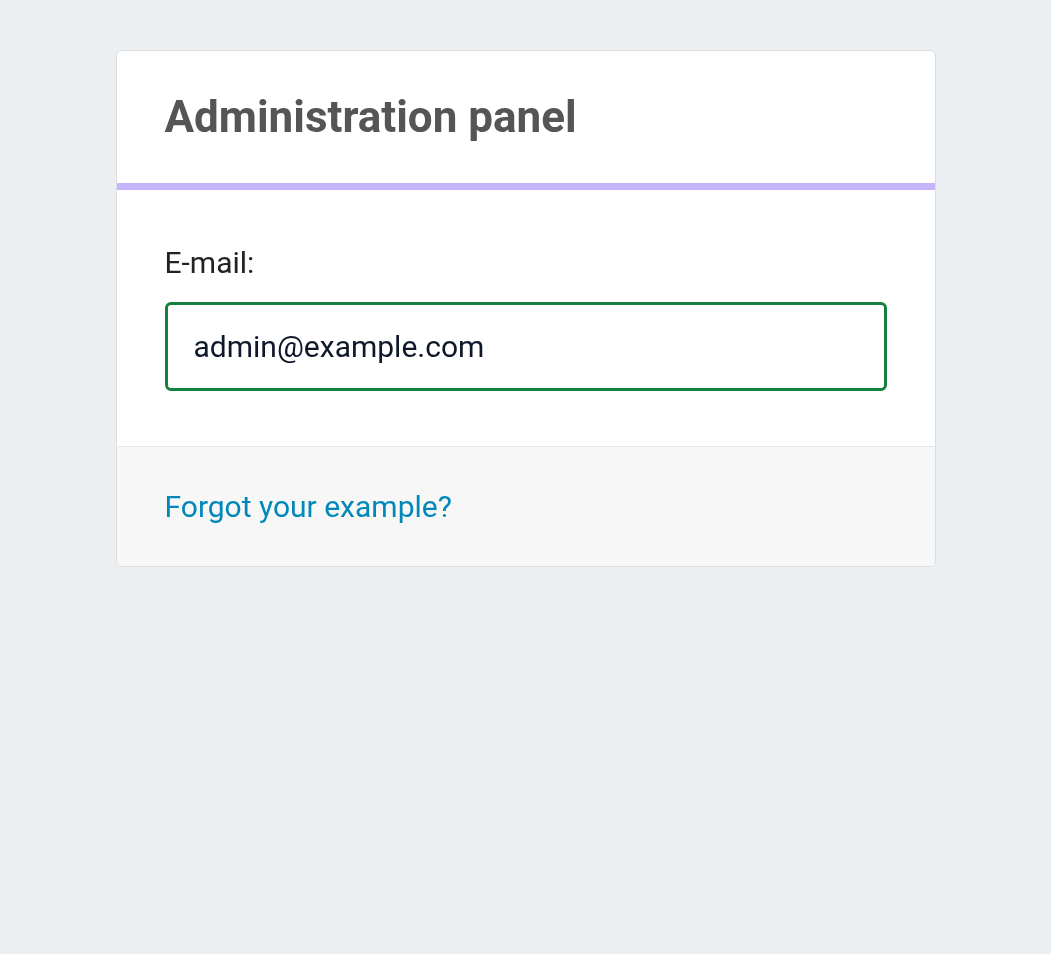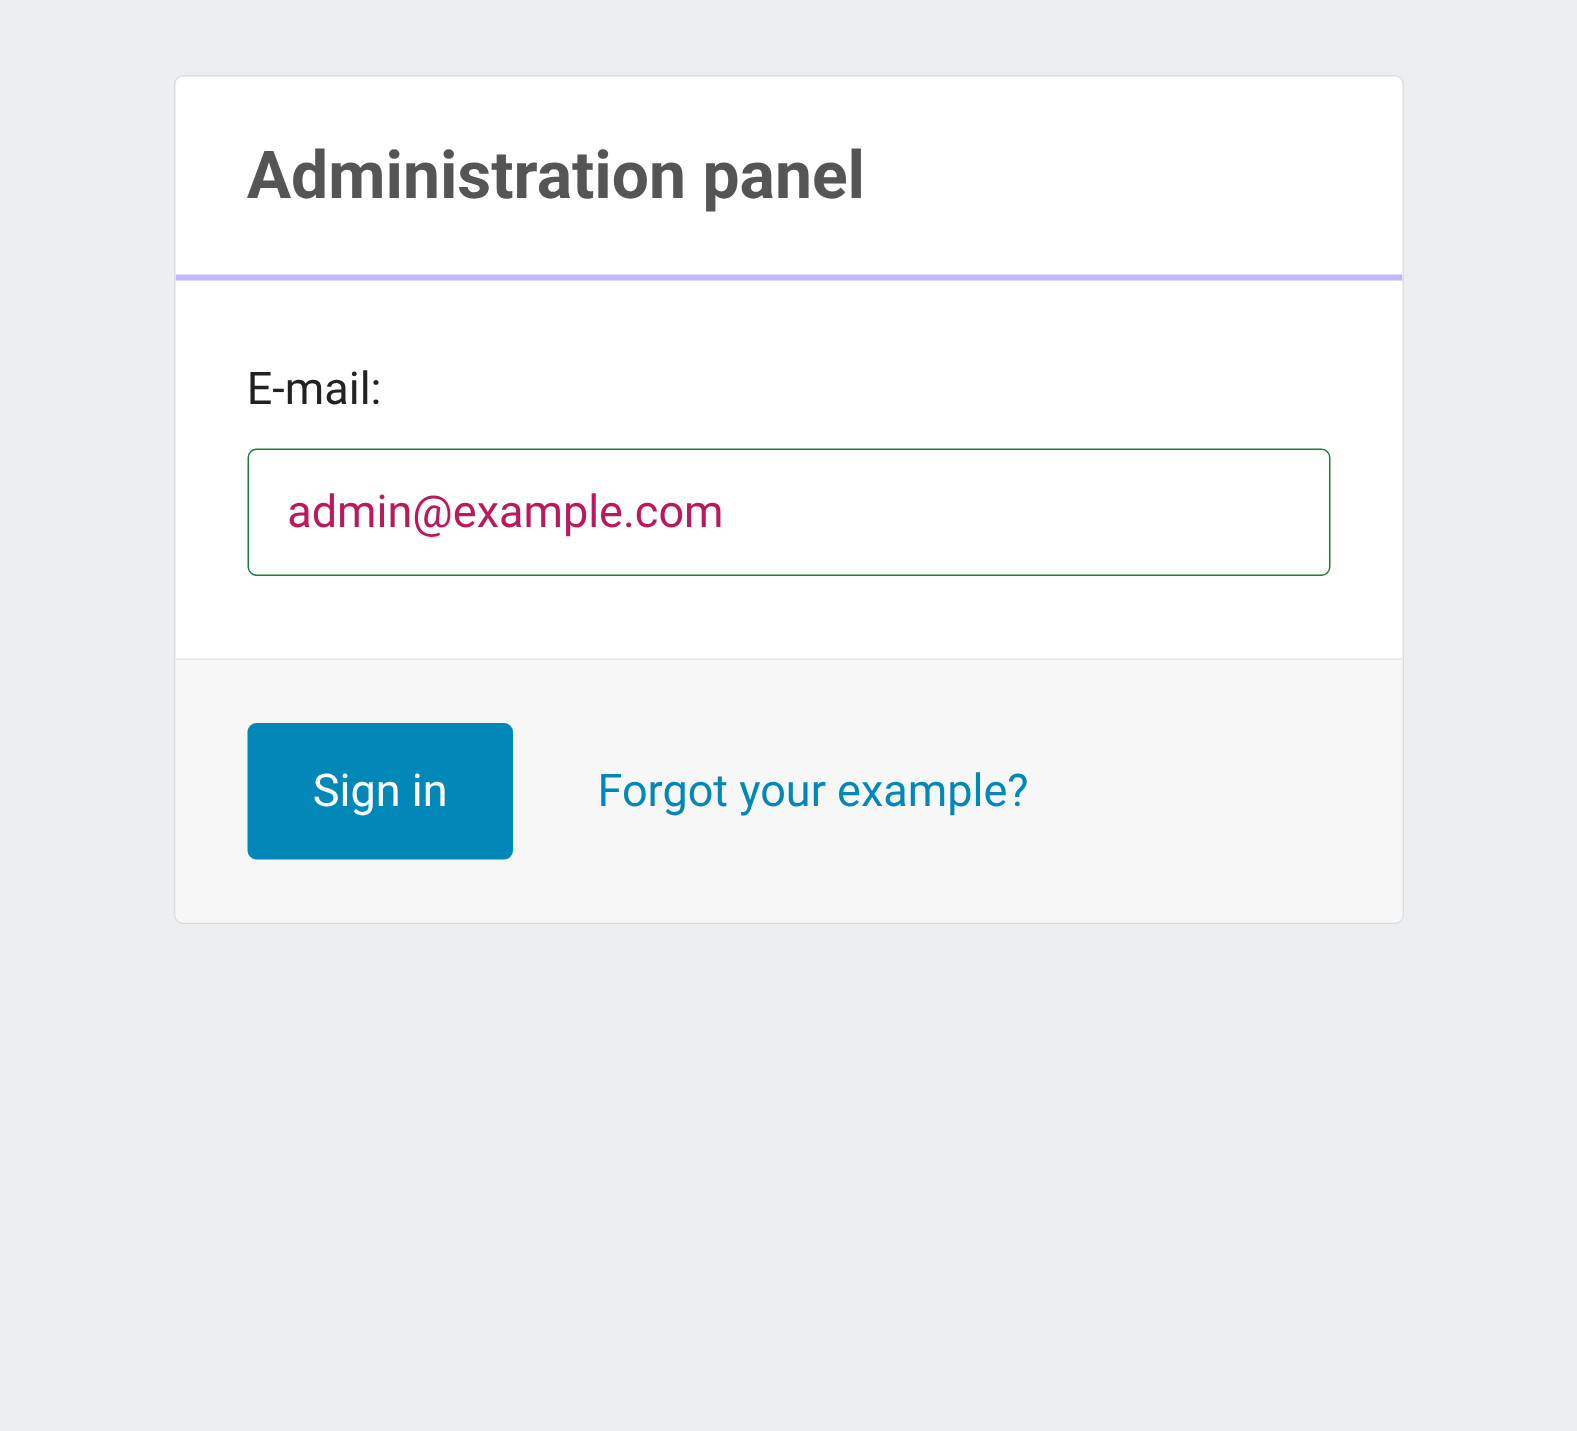--- a/index.html
+++ b/index.html
@@ -15,21 +15,21 @@
     .panel {
       max-width: 820px;
       margin: 0 auto;
       background-color: #ffffff;
       border: 1px solid #ddd;
       border-radius: 6px;
       overflow: hidden;
     }
     .panel-header {
       padding: 40px 48px;
-      border-bottom: 4px solid #c4b5fd;
+      border-bottom: 7px solid #c4b5fd;
     }
     .panel-title {
       font-size: 44px;
       font-weight: 700;
       color: #555555;
     }
     .panel-body {
       padding: 55px 48px 55px 48px;
     }
     .form-group {
@@ -42,23 +42,23 @@
       display: block;
       font-size: 30px;
       color: #222222;
       margin-bottom: 22px;
       font-weight: 400;
     }
     .form-input {
       width: 100%;
       padding: 24px 26px;
       font-size: 30px;
-      color: #be185d;
+      color: #0f172a;
       background-color: #ffffff;
-      border: 1px solid #15803d;
+      border: 3px solid #15803d;
       border-radius: 6px;
       font-family: inherit;
     }
     .panel-footer {
       background-color: #f7f7f7;
       border-top: 1px solid #e8e8e8;
       padding: 42px 48px;
       display: flex;
       align-items: center;
       gap: 56px;
@@ -89,16 +89,15 @@
   <div class="panel-header">
     <h1 class="panel-title">Administration panel</h1>
   </div>
   <div class="panel-body">
     <div class="form-group">
       <label class="form-label">E-mail:</label>
       <input type="text" class="form-input" value="admin@example.com" style="">
     </div>
   </div>
   <div class="panel-footer">
-    <button class="btn-primary">Sign in</button>
     <a class="link">Forgot your example?</a>
   </div>
 </div>
 
 </body></html>

